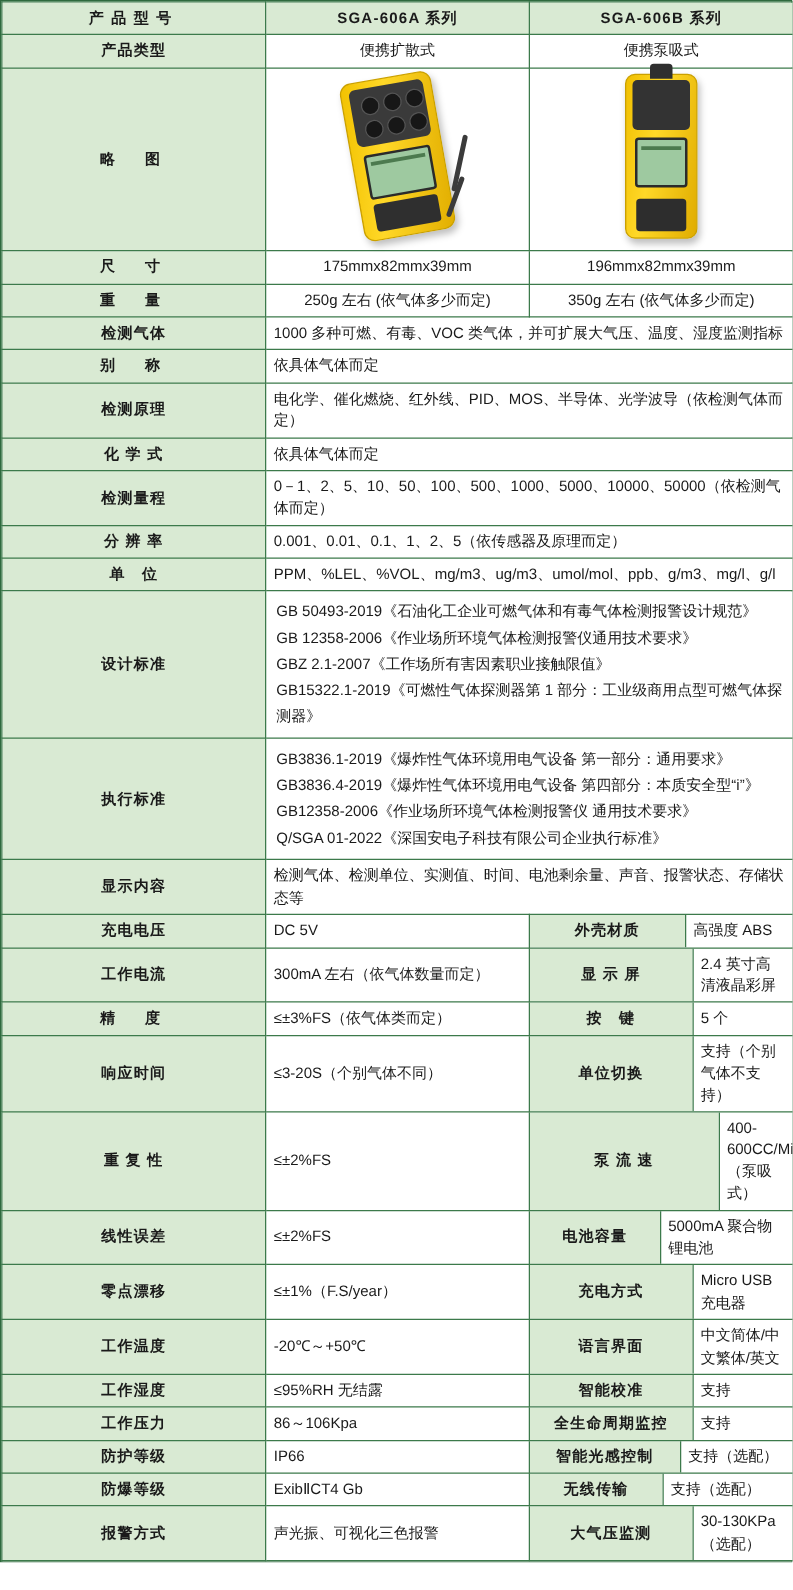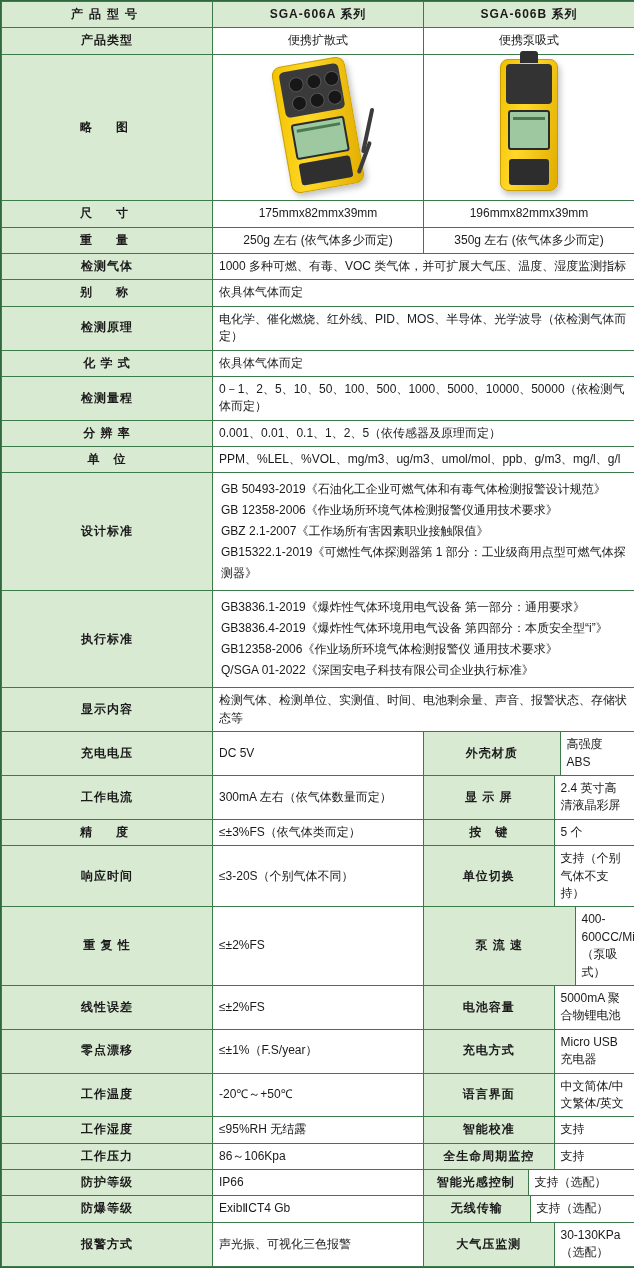--- a/index.html
+++ b/index.html
@@ -243,21 +243,21 @@
     <td class="val" colspan="2">检测气体、检测单位、实测值、时间、电池剩余量、声音、报警状态、存储状态等</td>
   </tr>
 
   <tr>
     <td class="label">充电电压</td>
     <td class="val">DC 5V</td>
     <td class="val" style="padding:0">
       <table style="width:100%;border-collapse:collapse;table-layout:fixed">
         <tbody>
                 <tr>
-          <td class="label" style="border:0;border-right:1px solid #3c7a4b;width:136px">外壳材质</td>
+          <td class="label" style="border:0;border-right:1px solid #3c7a4b;width:124px">外壳材质</td>
           <td class="val" style="border:0">高强度 ABS</td>
         </tr>
       </tbody>
             </table>
     </td>
   </tr>
 
   <tr>
     <td class="label">工作电流</td>
     <td class="val">300mA 左右（依气体数量而定）</td>
@@ -318,21 +318,21 @@
     </td>
   </tr>
 
   <tr>
     <td class="label">线性误差</td>
     <td class="val">≤±2%FS</td>
     <td class="val" style="padding:0">
       <table style="width:100%;border-collapse:collapse;table-layout:fixed">
         <tbody>
                 <tr>
-          <td class="label" style="border:0;border-right:1px solid #3c7a4b;width:130px">电池容量</td>
+          <td class="label" style="border:0;border-right:1px solid #3c7a4b;width:104px">电池容量</td>
           <td class="val" style="border:0">5000mA 聚合物锂电池</td>
         </tr>
       </tbody>
             </table>
     </td>
   </tr>
 
   <tr>
     <td class="label">零点漂移</td>
     <td class="val">≤±1%（F.S/year）</td>
@@ -393,21 +393,21 @@
     </td>
   </tr>
 
   <tr>
     <td class="label">防护等级</td>
     <td class="val">IP66</td>
     <td class="val" style="padding:0">
       <table style="width:100%;border-collapse:collapse;table-layout:fixed">
         <tbody>
                 <tr>
-          <td class="label" style="border:0;border-right:1px solid #3c7a4b;width:104px">智能光感控制</td>
+          <td class="label" style="border:0;border-right:1px solid #3c7a4b;width:120px">智能光感控制</td>
           <td class="val" style="border:0">支持（选配）</td>
         </tr>
       </tbody>
             </table>
     </td>
   </tr>
 
   <tr>
     <td class="label">防爆等级</td>
     <td class="val">ExibⅡCT4 Gb</td>

